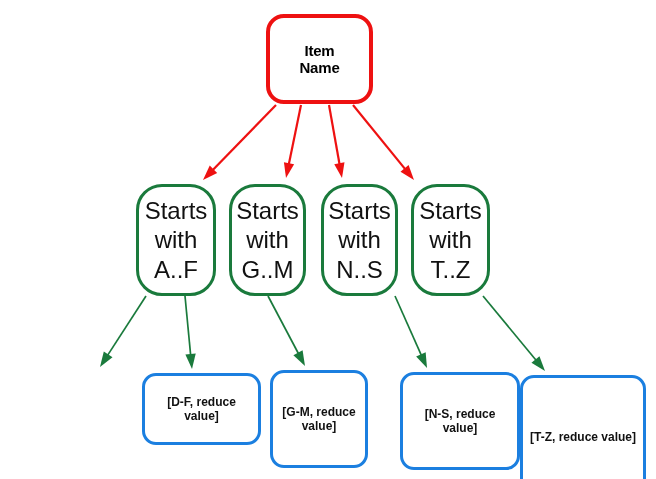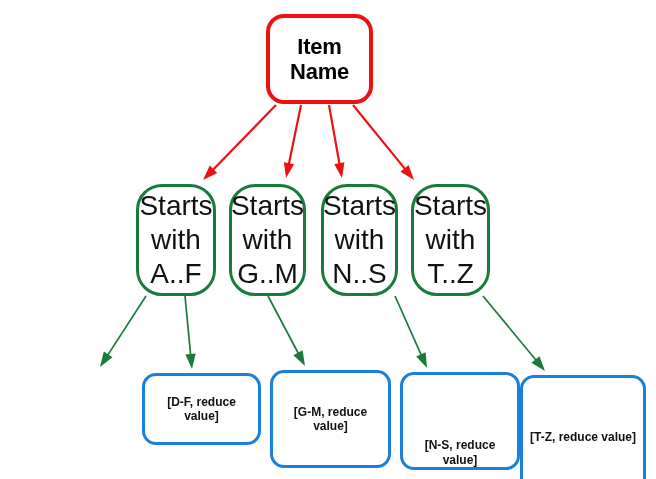--- a/index.html
+++ b/index.html
@@ -29,30 +29,30 @@
     display: flex;
     align-items: center;
     justify-content: center;
     text-align: center;
     background: #ffffff;
     z-index: 2;
   }
   .node-root {
     border: 4px solid #ee1111;
     border-radius: 18px;
-    font-size: 22px;
+    font-size: 15px;
     font-weight: bold;
     color: #000000;
     line-height: 1.15;
     letter-spacing: -0.2px;
   }
   .node-branch {
     border: 3px solid #1a7a3c;
     border-radius: 26px;
-    font-size: 28px;
+    font-size: 24px;
     font-weight: normal;
     color: #111111;
     line-height: 1.22;
   }
   .node-leaf {
     border: 3px solid #1b7fe0;
     border-radius: 14px;
     font-size: 12px;
     font-weight: bold;
     color: #111111;
@@ -112,23 +112,23 @@
   </div>
   <div class="node node-branch" style="left: 411px; top: 184px; width: 79px; height: 112px;">
     <span class="node-label">Starts
 with
 T..Z</span>
   </div>
 
   <div class="node node-leaf" style="left: 142px; top: 373px; width: 119px; height: 72px;">
     <span class="node-label">[D-F, reduce value]</span>
   </div>
-  <div class="node node-leaf" style="left: 270px; top: 370px; width: 121px; height: 98px;">
+  <div class="node node-leaf" style="left: 270px; top: 370px; width: 98px; height: 98px;">
     <span class="node-label">[G-M, reduce value]</span>
   </div>
-  <div class="node node-leaf" style="left: 400px; top: 372px; width: 120px; height: 98px; align-items: flex-end;">
+  <div class="node node-leaf" style="left: 400px; top: 372px; width: 120px; height: 98px;">
     <span class="node-label">[N-S, reduce value]</span>
   </div>
   <div class="node node-leaf" style="left: 520px; top: 375px; width: 126px; height: 124px;">
     <span class="node-label">[T-Z, reduce value]</span>
   </div>
 
 </div>
 
 </body></html>

